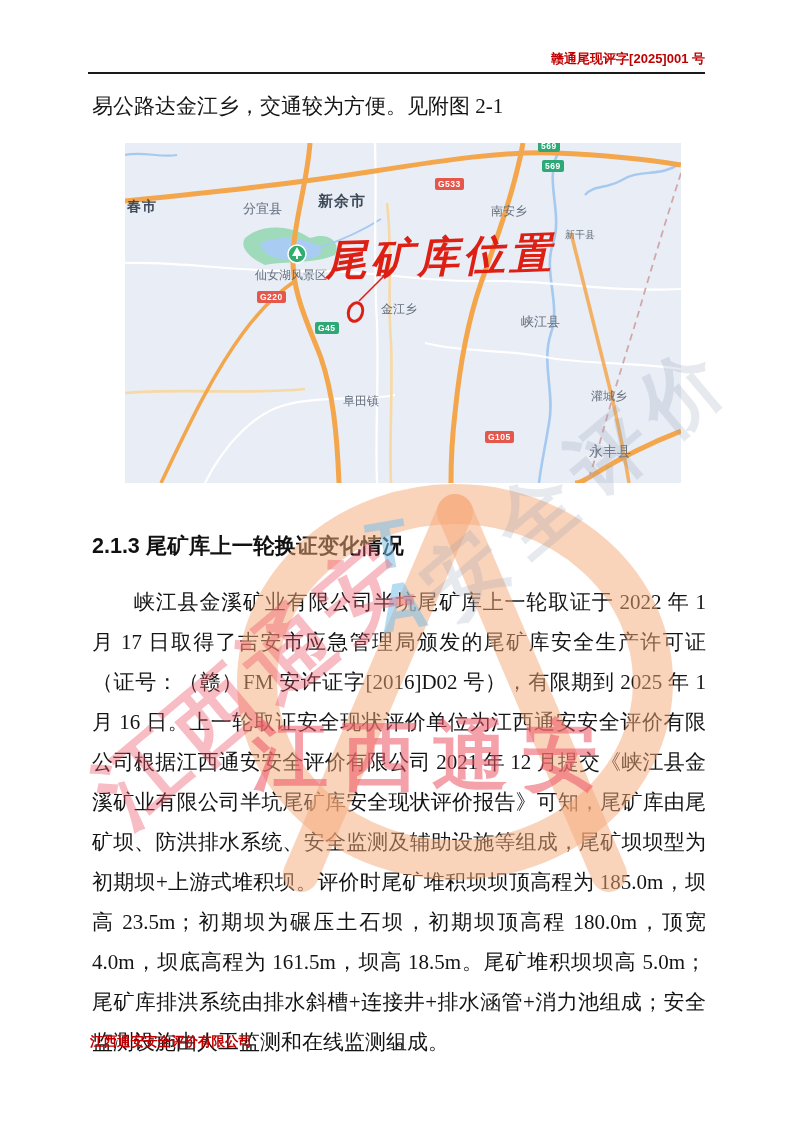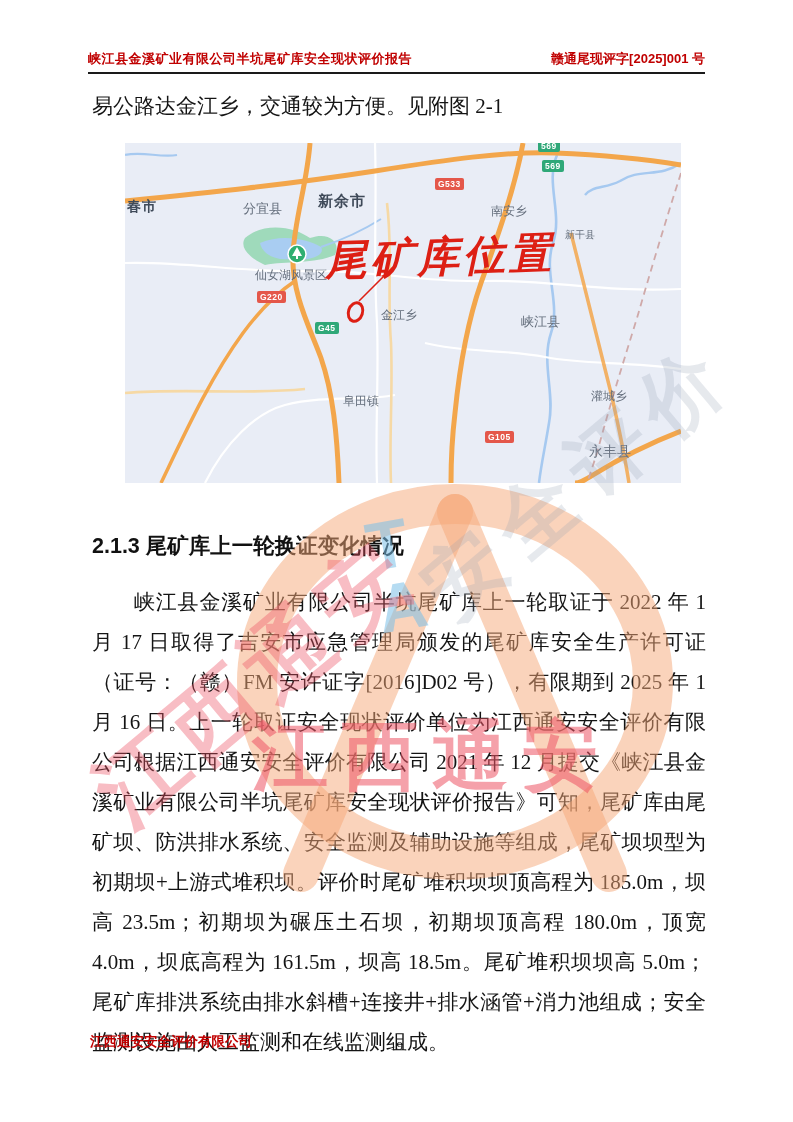--- a/index.html
+++ b/index.html
@@ -50,21 +50,20 @@
   .wm-diag-gray{position:absolute;left:400px;top:560px;font:bold 80px "Liberation Sans",sans-serif;
         color:#919eb2;opacity:.22;transform:rotate(-40deg);transform-origin:left top;white-space:nowrap;letter-spacing:14px;}
   .wm-horiz-pink{position:absolute;left:252px;top:706px;font:bold 76px "Liberation Sans",sans-serif;
         color:var(--wm-pink);opacity:.55;letter-spacing:14px;white-space:nowrap;}
 </style>
 </head>
 <body>
 
 <div class="page">
 
-  <span class="header-left">峡江县金溪矿业有限公司半坑尾矿库安全现状评价报告</span>
   <span class="header-right">赣通尾现评字[2025]001 号</span>
   <div class="header-rule"></div>
 
   <div class="intro-line">易公路达金江乡，交通较为方便。见附图 2-1</div>
 
   <div class="map">
     <svg width="556" height="340" viewBox="0 0 556 340">
 
       <path d="M120,95 C140,78 170,84 185,95 C205,88 216,100 210,112 C190,121 160,118 140,122 C125,115 114,105 120,95 Z" fill="#97d7b5" opacity="0.9"></path>
       <path d="M135,100 C155,91 181,95 196,104 C201,112 185,119 165,116 C149,118 137,110 135,100 Z" fill="#a9cdf2"></path>
@@ -97,21 +96,21 @@
 
       <line x1="268" y1="124" x2="234" y2="158" stroke="var(--annotation-red)" stroke-width="1.6"></line>
     </svg>
     <div id="map-labels">
         <span class="map-label city" style="left: 2px; top: 55px; font-size: 14px;">春市</span>
         <span class="map-label" style="left: 118px; top: 57px; font-size: 13px;">分宜县</span>
         <span class="map-label city" style="left: 193px; top: 49px; font-size: 15px;">新余市</span>
         <span class="map-label" style="left: 366px; top: 60px; font-size: 12px;">南安乡</span>
         <span class="map-label" style="left: 440px; top: 85px; font-size: 10px;">新干县</span>
         <span class="map-label" style="left: 130px; top: 124px; font-size: 12px;">仙女湖风景区</span>
-        <span class="map-label" style="left: 256px; top: 164px; font-size: 12px;">金江乡</span>
+        <span class="map-label" style="left: 256px; top: 158px; font-size: 12px;">金江乡</span>
         <span class="map-label" style="left: 396px; top: 170px; font-size: 13px;">峡江县</span>
         <span class="map-label" style="left: 218px; top: 250px; font-size: 12px;">阜田镇</span>
         <span class="map-label" style="left: 466px; top: 245px; font-size: 12px;">灌城乡</span>
         <span class="map-label" style="left: 464px; top: 300px; font-size: 14px;">永丰县</span>
         <span class="map-badge green" style="left: 393px; top: -3px;">569</span>
         <span class="map-badge green" style="left: 397px; top: 17px;">569</span>
         <span class="map-badge green" style="left: 536px; top: 1px;">569</span>
         <span class="map-badge red" style="left: 290px; top: 35px;">G533</span>
         <span class="map-badge red" style="left: 112px; top: 148px;">G220</span>
         <span class="map-badge green" style="left: 170px; top: 179px;">G45</span>

